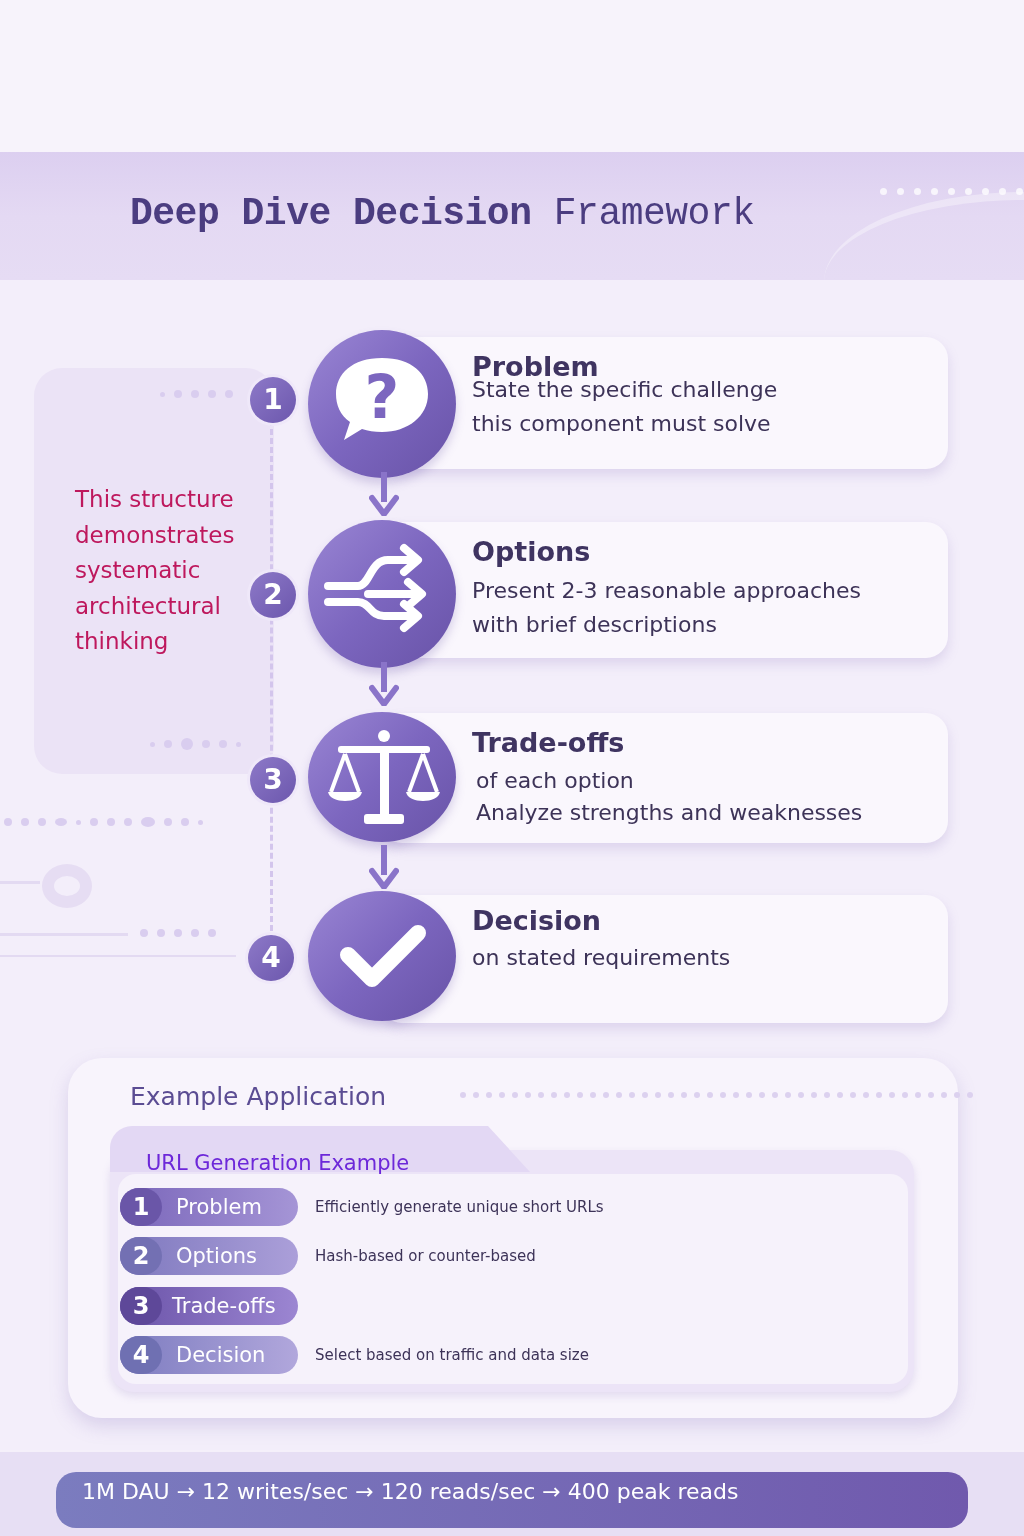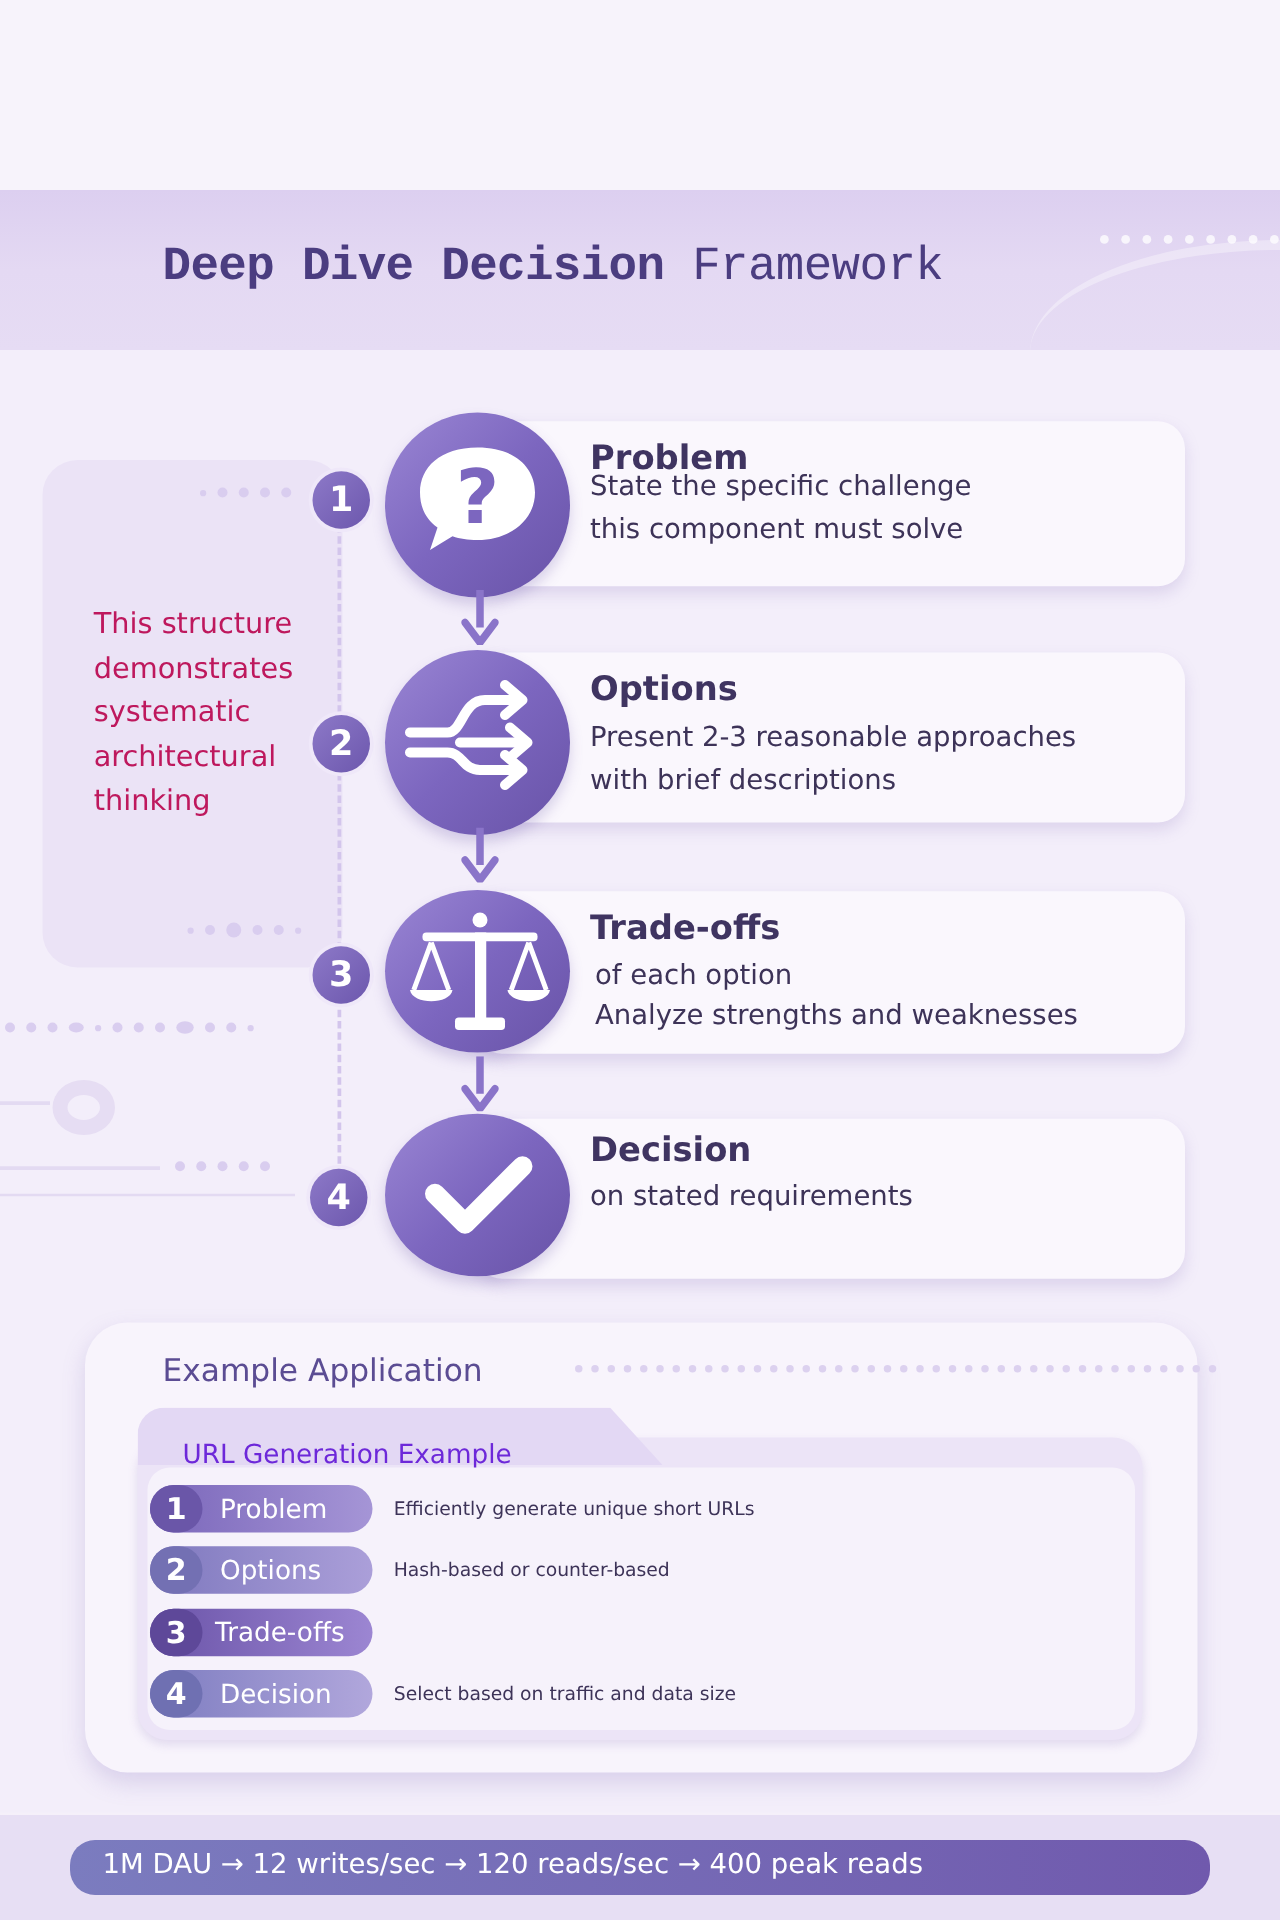--- a/index.html
+++ b/index.html
@@ -106,21 +106,21 @@
     }
     .ex-pill .pill-num {
       position: absolute; left: 0; top: 0; width: 42px; height: 38px; border-radius: 19px;
       background: #6a56a8; text-align: center; font-size: 24px; font-weight: bold;
     }
     .ex-pill .pill-label { position: absolute; left: 56px; top: 0; }
     .ex-text { position: absolute; left: 195px; top: 0; font-size: 15px; line-height: 38px; color: #3d3358; white-space: nowrap; }
 
     .footer-band { position: absolute; left: 0; top: 1452px; width: 1024px; height: 84px; background: #e7dff4; }
     .footer-pill {
-      position: absolute; left: 56px; top: 1472px; width: 912px; height: 44px; border-radius: 20px;
+      position: absolute; left: 56px; top: 1472px; width: 912px; height: 56px; border-radius: 20px;
       background: linear-gradient(90deg, #7b7cbf, #7059ad);
       color: #ffffff; font-size: 22px; line-height: 40px; padding-left: 26px; white-space: nowrap;
     }
   </style>
 </head>
 <body>
 
 <div class="top-space"></div>
 
 <div class="header-band">

